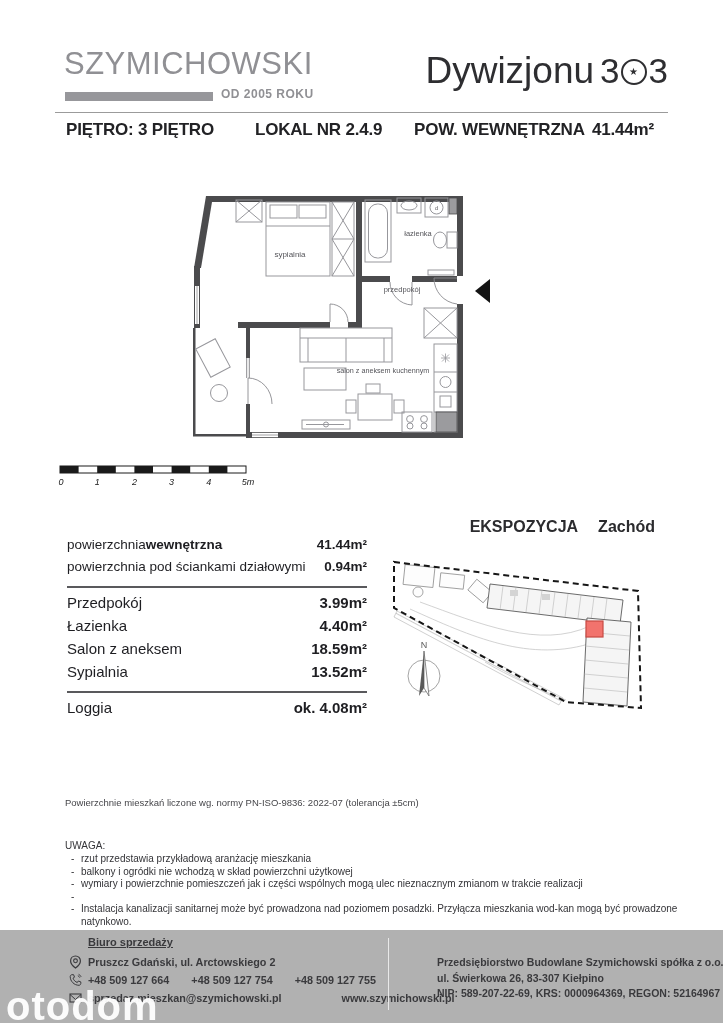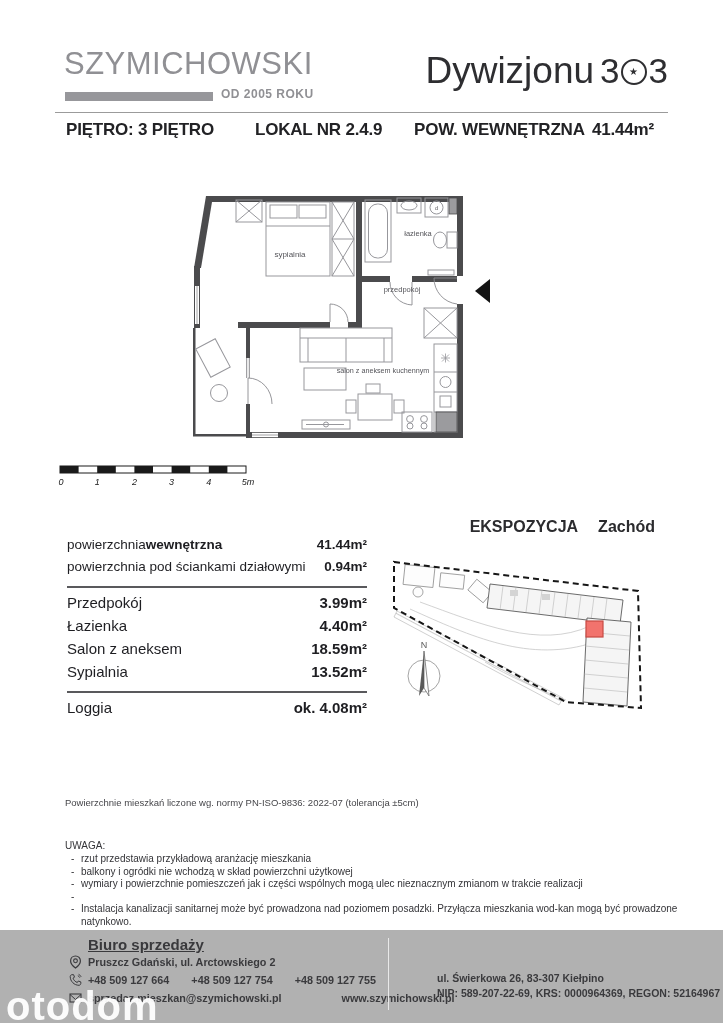--- a/index.html
+++ b/index.html
@@ -35,21 +35,21 @@
 
   .footnote{left:65px;top:797px;font-size:9.5px;color:#46464a;}
 
   .notes-title{left:65px;top:840px;font-size:10px;color:#333337;}
   .notes{left:65px;top:853px;width:645px;font-size:10px;color:#333337;}
   .note-line{display:flex;line-height:12.6px;}
   .note-dash{width:10px;flex:0 0 10px;margin-left:6px;}
 
   
   .footer{left:0;top:930px;width:723px;height:93px;background:#b1b1b1;}
-  .f-title{left:88px;top:936px;font-size:15px;font-weight:700;text-decoration:underline;color:#39393c;}
+  .f-title{left:88px;top:936px;font-size:11px;font-weight:700;text-decoration:underline;color:#39393c;}
   .f-line{font-size:10.8px;font-weight:600;color:#3a3a3d;white-space:nowrap;}
   .f-icon{left:69px;width:13px;height:14px;}
   .f-divider{left:388px;top:938px;width:1px;height:72px;background:#e9e9e9;}
   .f-right{left:437px;font-size:10.5px;font-weight:600;color:#3a3a3d;white-space:nowrap;}
   .phones{display:flex;gap:22px;}
   .emailrow{display:flex;gap:60px;}
 
   .watermark{left:6px;top:984px;font-size:40px;font-weight:700;letter-spacing:1px;
              color:rgba(255,255,255,.95);}
 
@@ -347,18 +347,19 @@
     <rect x="1" y="2.5" width="11" height="8" fill="none" stroke="#3a3a3d" stroke-width="1.1"></rect>
     <polyline points="1,3 6.5,8 12,3" fill="none" stroke="#3a3a3d" stroke-width="1"></polyline>
   </svg>
   <div class="abs f-line emailrow" style="left:88px;top:992px">
     <span>sprzedaz.mieszkan@szymichowski.pl</span>
     <span>www.szymichowski.pl</span>
   </div>
 
   <div class="abs f-divider"></div>
 
+  <div class="abs f-right" style="top:956px;font-weight:700">Przedsiębiorstwo Budowlane Szymichowski spółka z o.o.</div>
   <div class="abs f-right" style="top:972px">ul. Świerkowa 26, 83-307 Kiełpino</div>
   <div class="abs f-right" style="top:987px">NIP: 589-207-22-69, KRS: 0000964369, REGON: 52164967</div>
 
   <div class="abs watermark">otodom</div>
 
 </div>
 
 </body></html>

